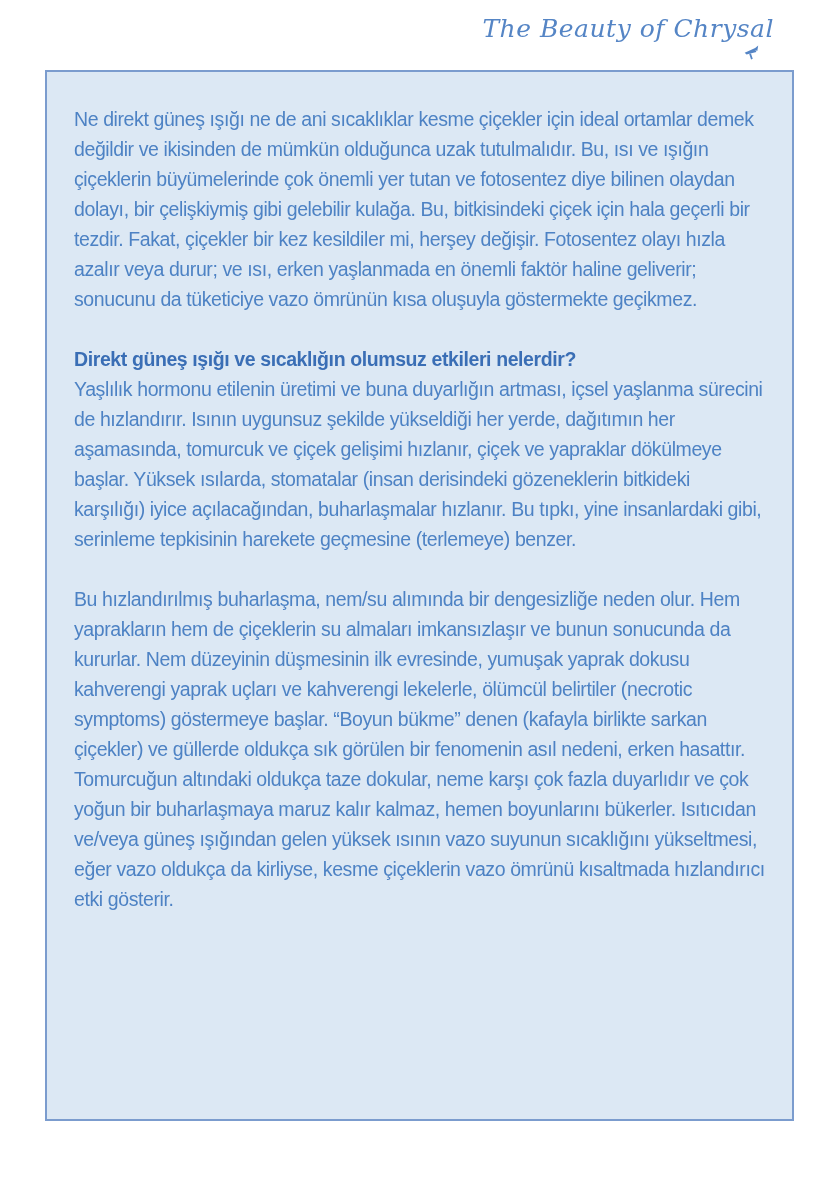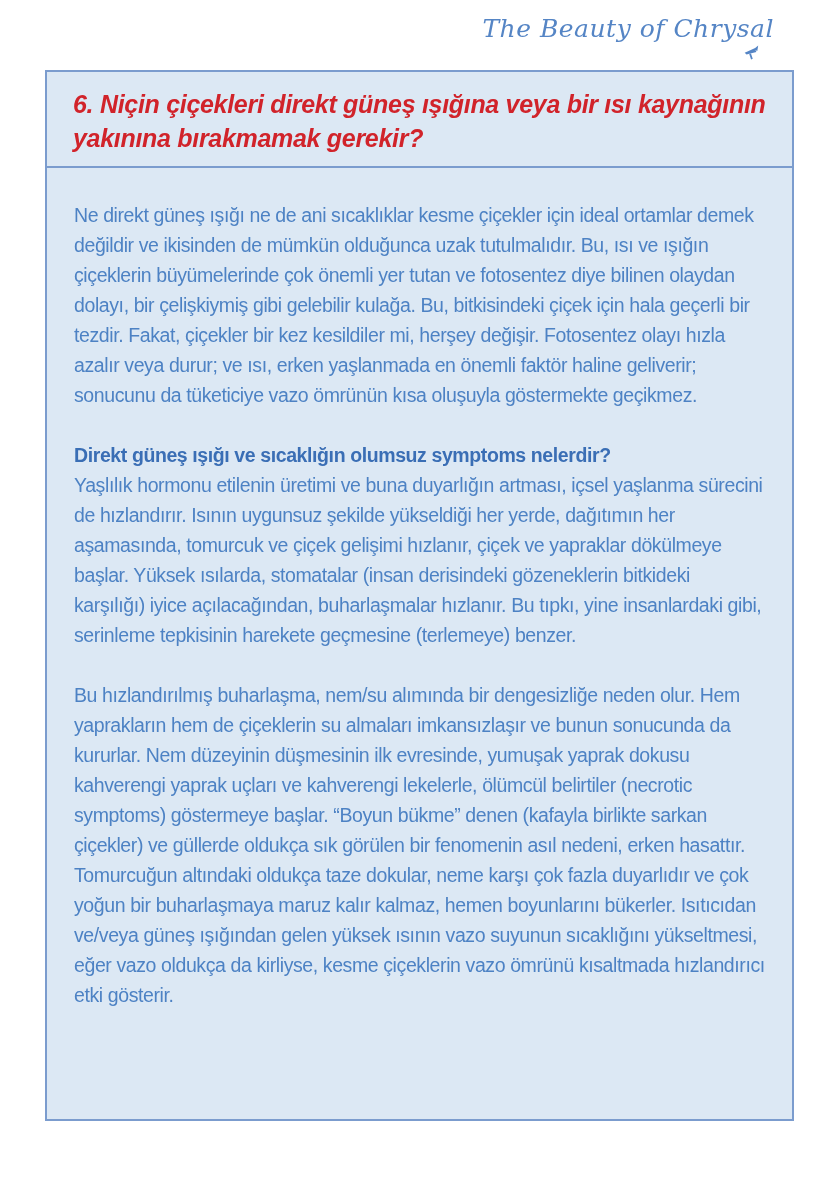--- a/index.html
+++ b/index.html
@@ -76,30 +76,27 @@
   <div class="logo">The Beauty of Chrysal</div>
 
   <svg class="logo-flower" viewBox="0 0 20 20">
     <path d="M3 12 L14 7 L16 11 L5 14 Z" fill="#5585c5"></path>
     <path d="M13 8 L18 4 L17 10 Z" fill="#5585c5"></path>
     <path d="M9 13 L11 19" stroke="#5585c5" stroke-width="2" fill="none"></path>
   </svg>
 
   <div class="panel">
 
-    <div class="panel-header">
-      <div class="panel-title">6. Niçin çiçekleri direkt güneş ışığına veya bir ısı kaynağının yakınına bırakmamak gerekir?</div>
-    </div>
 
     <div class="panel-body">
 
       <p class="para">Ne direkt güneş ışığı ne de ani sıcaklıklar kesme çiçekler için ideal ortamlar demek değildir ve ikisinden de mümkün olduğunca uzak tutulmalıdır. Bu, ısı ve ışığın çiçeklerin büyümelerinde çok önemli yer tutan ve fotosentez diye bilinen olaydan dolayı, bir çelişkiymiş gibi gelebilir kulağa. Bu, bitkisindeki çiçek için hala geçerli bir tezdir. Fakat, çiçekler bir kez kesildiler mi, herşey değişir. Fotosentez olayı hızla azalır veya durur; ve ısı, erken yaşlanmada en önemli faktör haline geliverir; sonucunu da tüketiciye vazo ömrünün kısa oluşuyla göstermekte geçikmez.</p>
 
       <div>
-        <div class="subheading">Direkt güneş ışığı ve sıcaklığın olumsuz symptoms nelerdir?</div>
+        <div class="subheading">Direkt güneş ışığı ve sıcaklığın olumsuz etkileri nelerdir?</div>
         <p class="para">Yaşlılık hormonu etilenin üretimi ve buna duyarlığın artması, içsel yaşlanma sürecini de hızlandırır. Isının uygunsuz şekilde yükseldiği her yerde, dağıtımın her aşamasında, tomurcuk ve çiçek gelişimi hızlanır,  çiçek ve yapraklar dökülmeye başlar. Yüksek ısılarda, stomatalar (insan derisindeki gözeneklerin bitkideki karşılığı) iyice açılacağından, buharlaşmalar hızlanır. Bu tıpkı, yine insanlardaki gibi, serinleme tepkisinin harekete geçmesine (terlemeye) benzer.</p>
       </div>
 
       <p class="para last">Bu hızlandırılmış buharlaşma, nem/su alımında bir dengesizliğe neden olur. Hem yaprakların hem de çiçeklerin su almaları imkansızlaşır ve bunun sonucunda da kururlar. Nem düzeyinin düşmesinin ilk evresinde, yumuşak yaprak dokusu kahverengi yaprak uçları ve kahverengi lekelerle, ölümcül belirtiler (necrotic symptoms) göstermeye başlar. “Boyun bükme” denen (kafayla birlikte sarkan çiçekler) ve güllerde oldukça sık görülen bir fenomenin asıl nedeni, erken hasattır. Tomurcuğun altındaki oldukça taze dokular, neme karşı çok fazla duyarlıdır ve çok yoğun bir buharlaşmaya maruz kalır kalmaz, hemen boyunlarını bükerler. Isıtıcıdan ve/veya güneş ışığından gelen yüksek ısının vazo suyunun sıcaklığını yükseltmesi, eğer vazo oldukça da kirliyse, kesme çiçeklerin vazo ömrünü kısaltmada hızlandırıcı etki gösterir.</p>
 
     </div>
   </div>
 
 </div>
 

